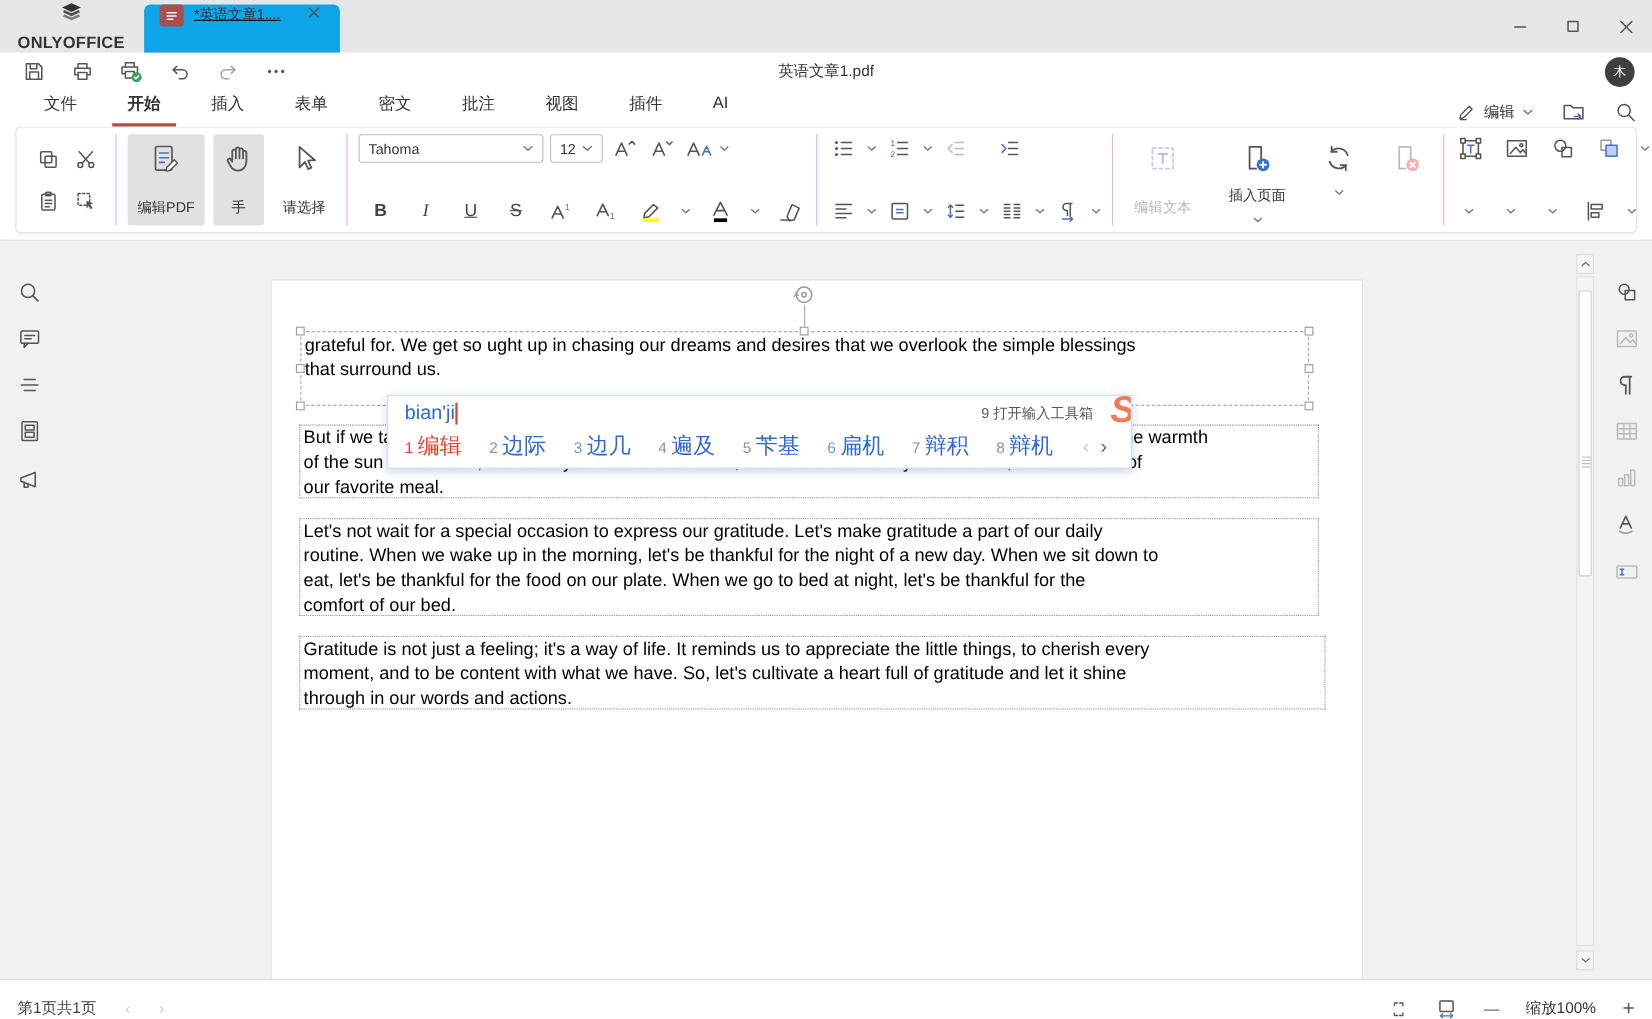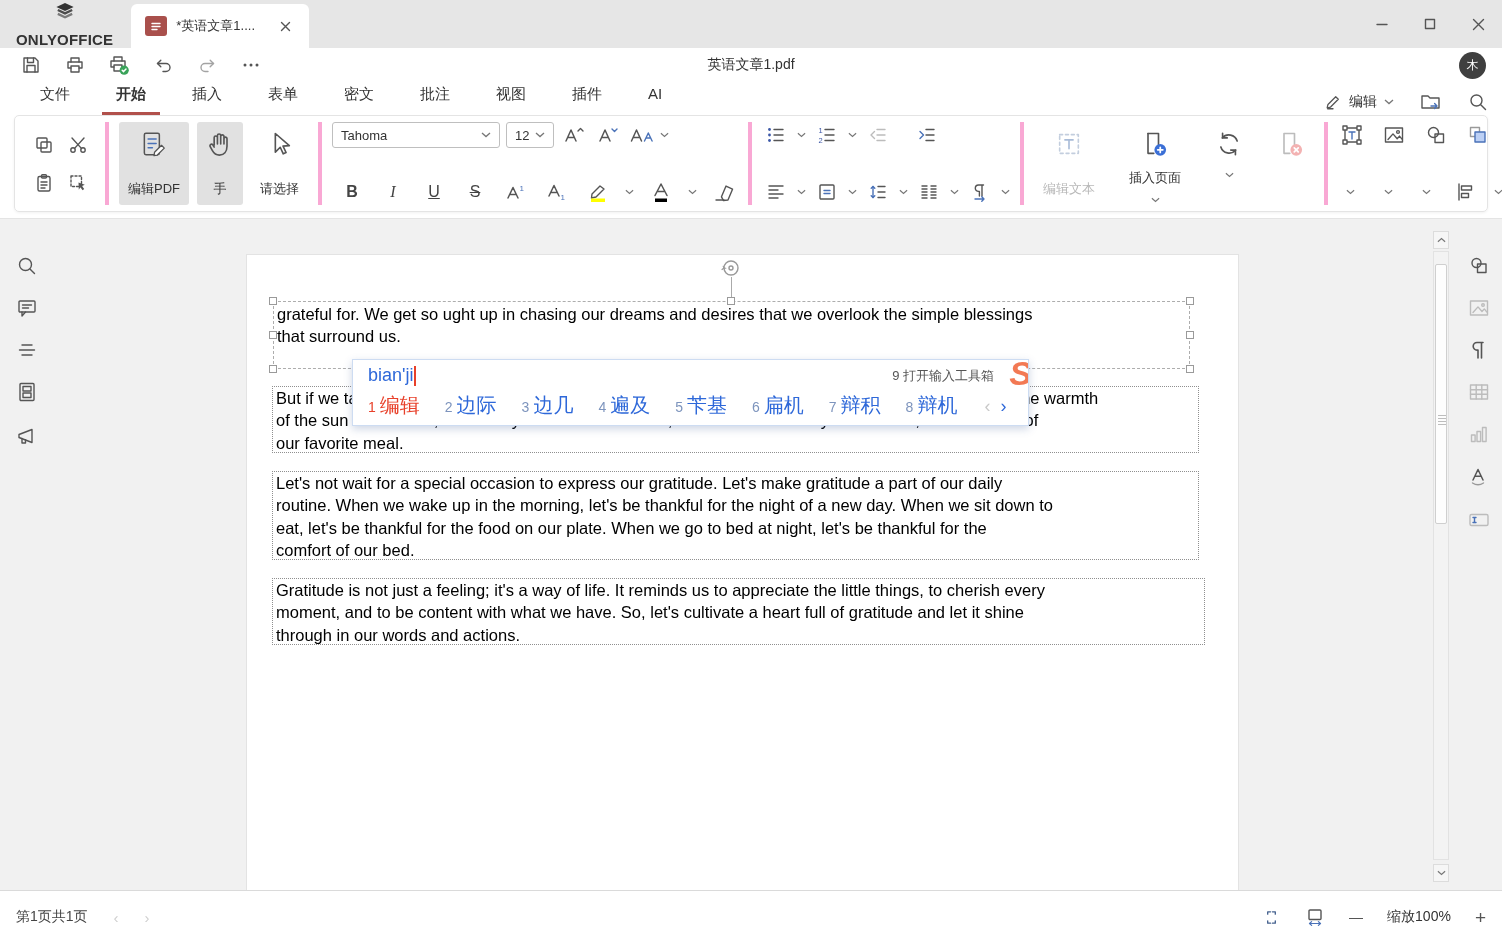--- a/index.html
+++ b/index.html
@@ -8,22 +8,22 @@
   svg { display:block; }
   .ic { stroke:#555; fill:none; stroke-width:1.4; stroke-linecap:round; stroke-linejoin:round; }
   .blue { stroke:#4a72b8; }
   .gray { stroke:#bcbcbc; }
   .chev { stroke:#777; fill:none; stroke-width:1.3; }
 
   
   .titlebar { height:48px; background:#e6e6e6; display:flex; align-items:stretch; position:relative; }
   .brand { display:flex; align-items:center; gap:8px; padding:0 18px 0 16px;flex-direction:column; }
   .brand-text { font-weight:bold; font-size:15px; color:#333; letter-spacing:.2px; }
-  .doc-tab { margin-top:4px; background:#ffffff; border-radius:6px 6px 0 0; display:flex; align-items:center;
-    gap:9px; padding:0 14px; width:178px; }
+  .doc-tab { margin-top:4px; background:#0ea5e9; border-radius:6px 6px 0 0; display:flex; align-items:flex-start;
+    gap:9px; padding:0 14px; width:178px;text-decoration:underline; }
   .tab-ico { width:22px; height:20px; background:#a9504c; border-radius:3px; display:flex; align-items:center; justify-content:center; }
   .tab-title { font-size:13px; color:#333; white-space:nowrap; overflow:hidden; flex:1; }
   .tab-close { font-size:14px; color:#555; padding:2px 4px; }
   .win-controls { position:absolute; right:0; top:0; height:48px; display:flex; }
   .win-btn { width:48px; height:48px; display:flex; align-items:center; justify-content:center; color:#333; }
 
   
   .qa-row { height:34px; display:flex; align-items:center; padding:0 14px; position:relative; background:#fff; }
   .qa-left { display:flex; align-items:center; gap:10px; }
   .qa-btn { width:34px; height:28px; display:flex; align-items:center; justify-content:center; border-radius:2px; }
@@ -36,21 +36,21 @@
   .menu-tabs { display:flex; gap:18px; margin-left:12px; }
   .mtab { font-size:15px; color:#333; padding:4px 14px 8px; border-bottom:3px solid transparent; }
   .mtab.active { border-bottom-color:#b1504b; font-weight:bold; }
   .menubar-right { position:absolute; right:14px; bottom:3px; display:flex; align-items:center; gap:26px; }
   .edit-mode { display:flex; align-items:center; gap:7px; font-size:14px; color:#333; }
 
   
   .ribbon-wrap { height:103px; padding:0 14px 6px; background:#fff; }
   .ribbon { height:97px; border:1px solid #e4e4e4; border-radius:5px; box-shadow:0 1px 3px rgba(0,0,0,.06);
     display:flex; align-items:stretch; padding:6px 2px; }
-  .rgroup { display:flex; align-items:center; padding:0 10px; border-right:4px solid #f9a8d4; }
+  .rgroup { display:flex; align-items:center; padding:0 10px; border-right:1px solid #f9a8d4; }
   .rgroup:last-child { border-right:none; }
   .rcol { display:flex; flex-direction:column; justify-content:space-between; height:100%; }
   .rrow { display:flex; align-items:center; }
   .tbtn { min-width:28px; height:26px; display:flex; align-items:center; justify-content:center; border-radius:2px; padding:0 2px; }
   .grid2 { display:grid; grid-template-columns:34px 34px; grid-auto-rows:38px; align-items:center; justify-items:center; }
   .bigbtn { height:100%; display:flex; flex-direction:column; align-items:center; justify-content:space-between;
     padding:8px 9px 7px; border-radius:3px; }
   .bigbtn.active { background:#e1e1e1; }
   .bigbtn .lbl { font-size:13px; color:#333; white-space:nowrap; }
   .bigbtn.disabled .lbl { color:#b8b8b8; }

